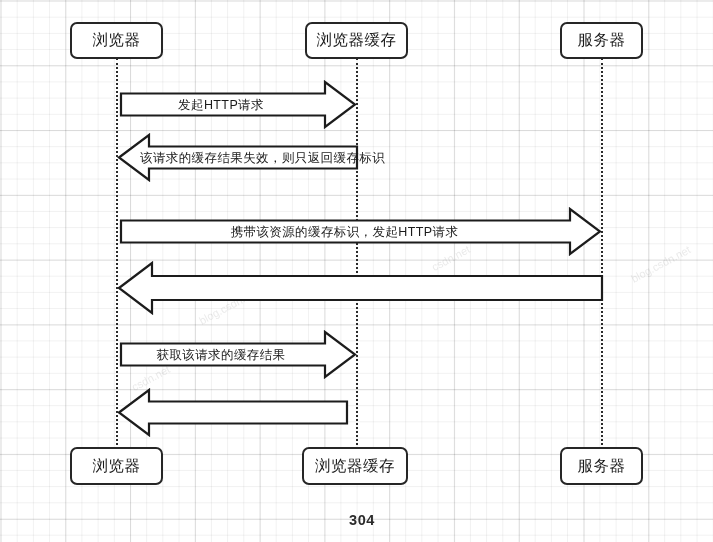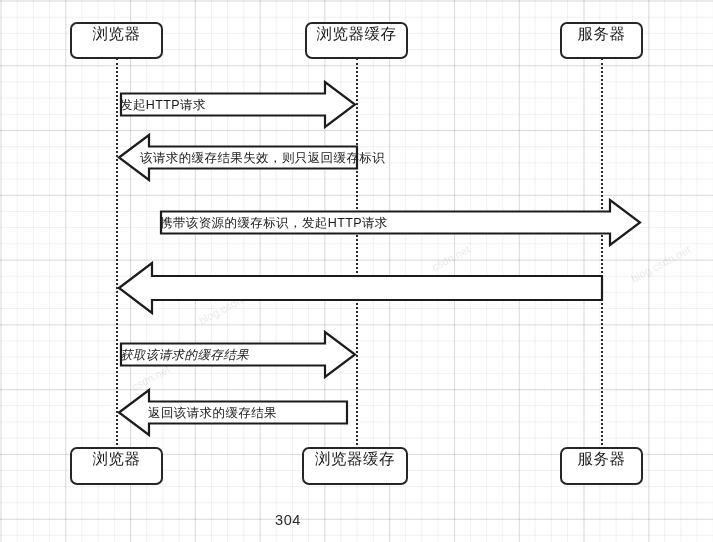--- a/index.html
+++ b/index.html
@@ -32,20 +32,21 @@
 
   
   .node {
     position: absolute;
     box-sizing: border-box;
     border: 2.2px solid #262626;
     border-radius: 7px;
     background: #ffffff;
     color: #1a1a1a;
     display: flex;
+    align-items: center;
     justify-content: center;
     font-size: 15.5px;
     letter-spacing: 0.5px;
     white-space: nowrap;
     z-index: 4;
   }
 
   
   .lifeline {
     position: absolute;
@@ -66,33 +67,34 @@
   .msg .shape {
     fill: #ffffff;
     stroke: #1c1c1c;
     stroke-width: 2.2;
     stroke-linejoin: miter;
   }
   .msg-label {
     position: absolute;
     left: 0;
     right: 0;
+    text-align: center;
     font-size: 12.5px;
     color: #1a1a1a;
     white-space: nowrap;
     letter-spacing: 0.4px;
     pointer-events: none;
   }
 
   
   #caption {
     position: absolute;
-    text-align: left;
+    text-align: right;
     font-size: 14.5px;
-    font-weight: normal;
+    font-weight: bold;
     color: #2b2b2b;
     letter-spacing: 0.6px;
   }
 
   
   .watermark {
     position: absolute;
     font-size: 11px;
     color: rgba(150,150,150,0.20);
     transform: rotate(-28deg);
@@ -132,45 +134,44 @@
     <div class="msg-label" style="top:16px; right:34px; left:0;">发起HTTP请求</div>
   </div>
 
   <div class="msg" style="left:118px; top:134px; width:240px; height:47px;">
     <svg width="240" height="47" viewBox="0 0 240 47" preserveAspectRatio="none">
       <path class="shape" d="M 1 23.5 L 31 1 L 31 12.5 L 239 12.5 L 239 34.5 L 31 34.5 L 31 46 Z" vector-effect="non-scaling-stroke"></path>
     </svg>
     <div class="msg-label" style="top:16px; left:22px; right:2px;">该请求的缓存结果失效，则只返回缓存标识</div>
   </div>
 
-  <div class="msg" style="left:120px; top:199px; width:481px; height:47px;margin-left:40px;">
+  <div class="msg" style="left:120px; top:208px; width:481px; height:47px;">
     <svg width="481" height="47" viewBox="0 0 481 47" preserveAspectRatio="none">
       <path class="shape" d="M 1 12.5 L 450 12.5 L 450 1 L 480 23.5 L 450 46 L 450 34.5 L 1 34.5 Z" vector-effect="non-scaling-stroke"></path>
     </svg>
     <div class="msg-label" style="top:16px; right:32px; left:0;">携带该资源的缓存标识，发起HTTP请求</div>
   </div>
 
   <div class="msg" style="left:118px; top:262px; width:485px; height:52px;">
     <svg width="485" height="52" viewBox="0 0 485 52" preserveAspectRatio="none">
       <path class="shape" d="M 1 26 L 34 1 L 34 14 L 484 14 L 484 38 L 34 38 L 34 51 Z" vector-effect="non-scaling-stroke"></path>
     </svg>
   </div>
 
-  <div class="msg" style="left:120px; top:331px; width:236px; height:47px;font-style:italic;">
+  <div class="msg" style="left:120px; top:331px; width:236px; height:47px;">
     <svg width="236" height="47" viewBox="0 0 236 47" preserveAspectRatio="none">
       <path class="shape" d="M 1 12.5 L 205 12.5 L 205 1 L 235 23.5 L 205 46 L 205 34.5 L 1 34.5 Z" vector-effect="non-scaling-stroke"></path>
     </svg>
     <div class="msg-label" style="top:16px; right:34px; left:0;">获取该请求的缓存结果</div>
   </div>
 
   <div class="msg" style="left:118px; top:389px; width:230px; height:47px;">
     <svg width="230" height="47" viewBox="0 0 230 47" preserveAspectRatio="none">
       <path class="shape" d="M 1 23.5 L 31 1 L 31 12.5 L 229 12.5 L 229 34.5 L 31 34.5 L 31 46 Z" vector-effect="non-scaling-stroke"></path>
     </svg>
-    <div class="msg-label" style="top:16px; left:30px; right:2px;">返回该请求的缓存结果</div>
   </div>
 
   <div class="node" style="left:70px; top:447px; width:93px; height:38px;">
     <span>浏览器</span>
   </div>
   <div class="node" style="left:302px; top:447px; width:106px; height:38px;">
     <span>浏览器缓存</span>
   </div>
   <div class="node" style="left:560px; top:447px; width:83px; height:38px;">
     <span>服务器</span>

